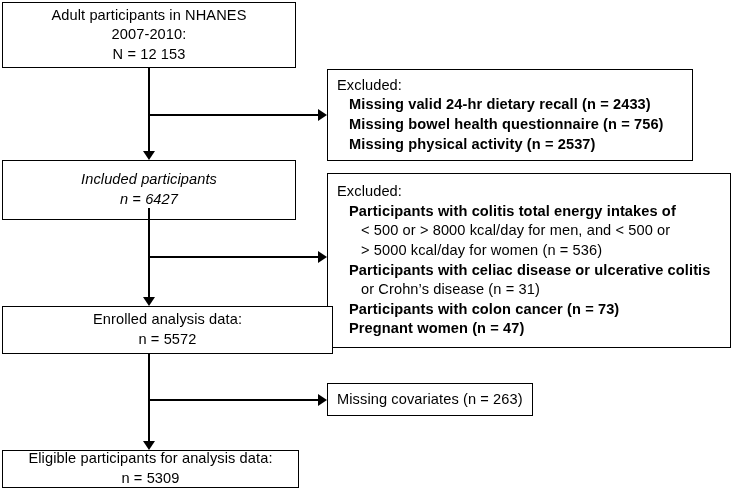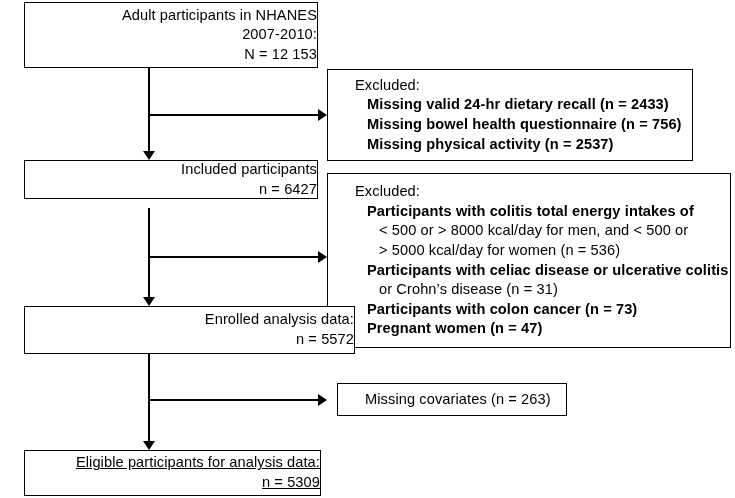--- a/index.html
+++ b/index.html
@@ -20,35 +20,34 @@
     position: absolute;
     box-sizing: border-box;
     border: 1.6px solid #000000;
     background: #ffffff;
     display: flex;
     flex-direction: column;
     justify-content: center;
   }
   .box-center {
     align-items: center;
-    text-align: right;
-    margin-left: 22px;
+    text-align: center;
   }
   .box-left {
     align-items: flex-start;
     text-align: left;
   }
   .tline {
     font-size: 14.6px;
     line-height: 19.6px;
     white-space: nowrap;
     letter-spacing: 0.1px;
   }
   .box-center .tline { width: 100%; }
-  .box-left { padding-left: 27px; }
+  .box-left { padding-left: 9px; }
   .indent-0 { padding-left: 0px; }
   .indent-1 { padding-left: 12px; font-weight: bold; }
   .indent-2 { padding-left: 24px; }
 
   
   .vline {
     position: absolute;
     width: 2px;
     background: #000000;
   }
@@ -85,46 +84,46 @@
     <div class="tline">N = 12 153</div>
   </div>
 
   <div class="box box-left" style="left:327px; top:69px; width:366px; height:92px;">
     <div class="tline indent-0">Excluded:</div>
     <div class="tline indent-1">Missing valid 24-hr dietary recall (n = 2433)</div>
     <div class="tline indent-1">Missing bowel health questionnaire (n = 756)</div>
     <div class="tline indent-1">Missing physical activity (n = 2537)</div>
   </div>
 
-  <div class="box box-center" style="left:2px; top:160px; width:294px; height:39px;">
+  <div class="box box-center" style="left:2px; top:160px; width:294px; height:60px;font-style:italic;">
     <div class="tline">Included participants</div>
     <div class="tline">n = 6427</div>
   </div>
 
   <div class="box box-left" style="left:327px; top:173px; width:404px; height:175px;">
     <div class="tline indent-0">Excluded:</div>
     <div class="tline indent-1">Participants with colitis total energy intakes of</div>
     <div class="tline indent-2">&lt; 500 or &gt; 8000 kcal/day for men, and &lt; 500 or</div>
     <div class="tline indent-2">&gt; 5000 kcal/day for women (n = 536)</div>
     <div class="tline indent-1">Participants with celiac disease or ulcerative colitis</div>
     <div class="tline indent-2">or Crohn’s disease (n = 31)</div>
     <div class="tline indent-1">Participants with colon cancer (n = 73)</div>
     <div class="tline indent-1">Pregnant women (n = 47)</div>
   </div>
 
   <div class="box box-center" style="left:2px; top:306px; width:331px; height:48px;">
     <div class="tline">Enrolled analysis data:</div>
     <div class="tline">n = 5572</div>
   </div>
 
-  <div class="box box-left" style="left:337px; top:383px; width:230px; height:33px;">
+  <div class="box box-left" style="left:327px; top:383px; width:206px; height:33px;">
     <div class="tline indent-0">Missing covariates (n = 263)</div>
   </div>
 
-  <div class="box box-center" style="left:2px; top:450px; width:297px; height:46px;text-decoration:underline;">
+  <div class="box box-center" style="left:2px; top:450px; width:297px; height:38px;">
     <div class="tline">Eligible participants for analysis data:</div>
     <div class="tline">n = 5309</div>
   </div>
 
   <div class="vline" style="left:148px; top:68px; height:84px;"></div>
   <div class="arrow-down" style="left:143px; top:151px;"></div>
   <div class="hline" style="left:149px; top:114px; width:169px;"></div>
   <div class="arrow-right" style="left:318px; top:109px;"></div>
 
   <div class="vline" style="left:148px; top:208px; height:90px;"></div>

